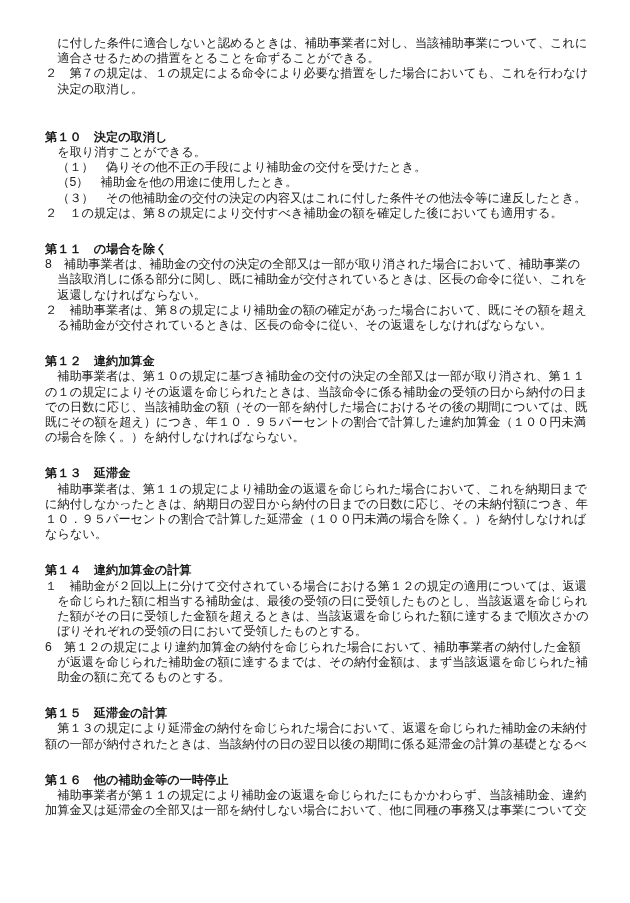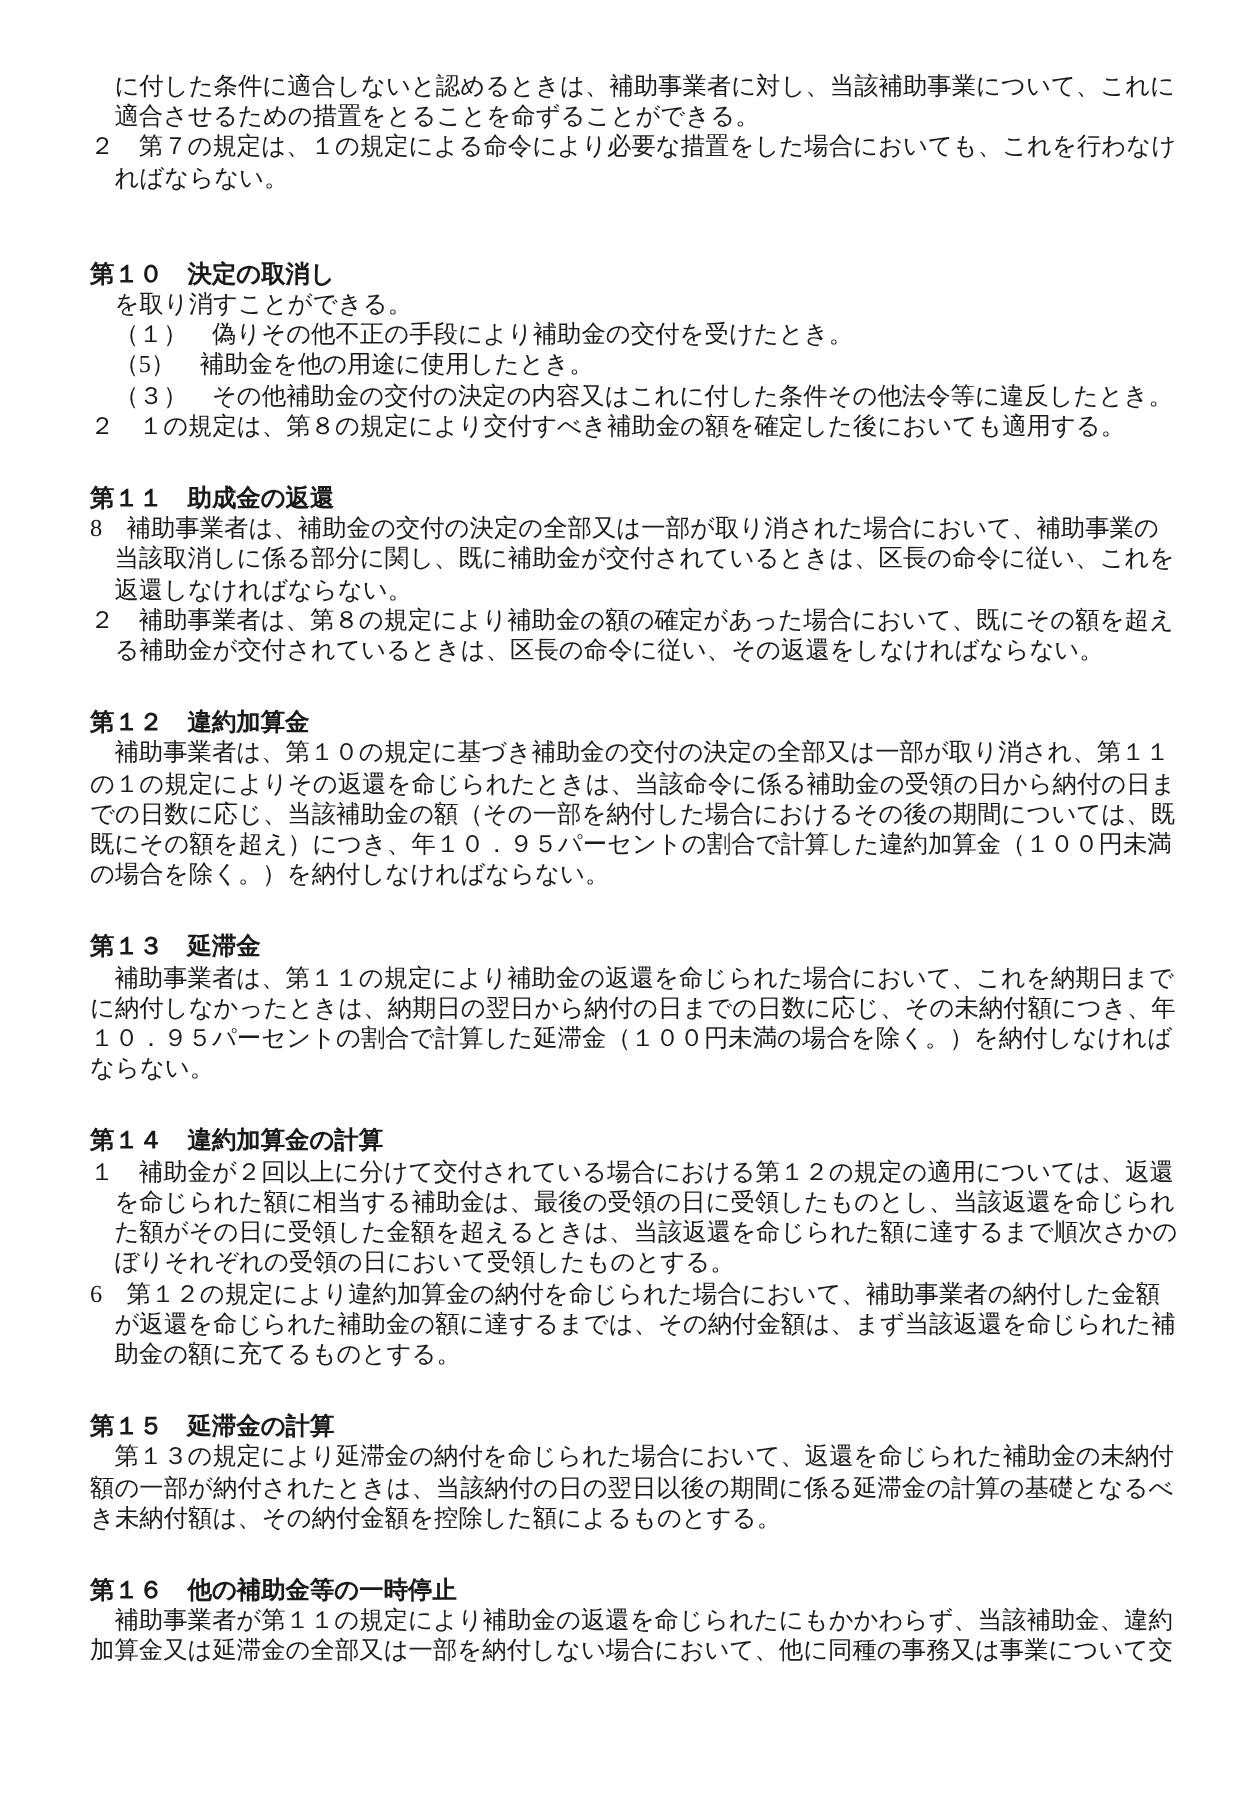--- a/index.html
+++ b/index.html
@@ -12,21 +12,21 @@
     height: 903px;
     overflow: hidden;
   }
   .page {
     box-sizing: border-box;
     width: 630px;
     height: 903px;
     padding: 36px 42px 0 45px;
     background: #ffffff;
     color: #1a1a1a;
-    font-family: Liberation Serif, serif;
+    font-family: Liberation Sans, sans-serif;
     font-size: 12.2px;
     line-height: 15.2px;
     letter-spacing: 0;
   }
   .line {
     white-space: nowrap;
     min-height: 15.2px;
   }
   .indent-0 { padding-left: 0; }
   .indent-1 { padding-left: 12.2px; }
@@ -42,33 +42,33 @@
   }
 </style>
 </head>
 <body>
 
 <main class="page">
   <div id="continued-block">
       <div class="line indent-1">に付した条件に適合しないと認めるときは、補助事業者に対し、当該補助事業について、これに</div>
       <div class="line indent-1">適合させるための措置をとることを命ずることができる。</div>
       <div class="line indent-0">２　第７の規定は、１の規定による命令により必要な措置をした場合においても、これを行わなけ</div>
-      <div class="line indent-1">ればならない。</div>
+      <div class="line indent-1">決定の取消し。</div>
     </div>
   <div id="sections-container">
       <section class="doc-section">
         <div class="heading line">第１０　決定の取消し</div>
         <div class="line indent-1">を取り消すことができる。</div>
         <div class="line indent-1">（１）　偽りその他不正の手段により補助金の交付を受けたとき。</div>
         <div class="line indent-1">（5）　補助金を他の用途に使用したとき。</div>
         <div class="line indent-1">（３）　その他補助金の交付の決定の内容又はこれに付した条件その他法令等に違反したとき。</div>
         <div class="line indent-0">２　１の規定は、第８の規定により交付すべき補助金の額を確定した後においても適用する。</div>
       </section>
       <section class="doc-section">
-        <div class="heading line">第１１　助成金の返還</div>
+        <div class="heading line">第１１　の場合を除く</div>
         <div class="line indent-0">8　補助事業者は、補助金の交付の決定の全部又は一部が取り消された場合において、補助事業の</div>
         <div class="line indent-1">当該取消しに係る部分に関し、既に補助金が交付されているときは、区長の命令に従い、これを</div>
         <div class="line indent-1">返還しなければならない。</div>
         <div class="line indent-0">２　補助事業者は、第８の規定により補助金の額の確定があった場合において、既にその額を超え</div>
         <div class="line indent-1">る補助金が交付されているときは、区長の命令に従い、その返還をしなければならない。</div>
       </section>
       <section class="doc-section">
         <div class="heading line">第１２　違約加算金</div>
         <div class="line indent-1">補助事業者は、第１０の規定に基づき補助金の交付の決定の全部又は一部が取り消され、第１１</div>
         <div class="line indent-0">の１の規定によりその返還を命じられたときは、当該命令に係る補助金の受領の日から納付の日ま</div>
@@ -90,21 +90,20 @@
         <div class="line indent-1">た額がその日に受領した金額を超えるときは、当該返還を命じられた額に達するまで順次さかの</div>
         <div class="line indent-1">ぼりそれぞれの受領の日において受領したものとする。</div>
         <div class="line indent-0">6　第１２の規定により違約加算金の納付を命じられた場合において、補助事業者の納付した金額</div>
         <div class="line indent-1">が返還を命じられた補助金の額に達するまでは、その納付金額は、まず当該返還を命じられた補</div>
         <div class="line indent-1">助金の額に充てるものとする。</div>
       </section>
       <section class="doc-section">
         <div class="heading line">第１５　延滞金の計算</div>
         <div class="line indent-1">第１３の規定により延滞金の納付を命じられた場合において、返還を命じられた補助金の未納付</div>
         <div class="line indent-0">額の一部が納付されたときは、当該納付の日の翌日以後の期間に係る延滞金の計算の基礎となるべ</div>
-        <div class="line indent-0">き未納付額は、その納付金額を控除した額によるものとする。</div>
       </section>
       <section class="doc-section">
         <div class="heading line">第１６　他の補助金等の一時停止</div>
         <div class="line indent-1">補助事業者が第１１の規定により補助金の返還を命じられたにもかかわらず、当該補助金、違約</div>
         <div class="line indent-0">加算金又は延滞金の全部又は一部を納付しない場合において、他に同種の事務又は事業について交</div>
       </section>
     </div>
 </main>
 
 </body></html>

